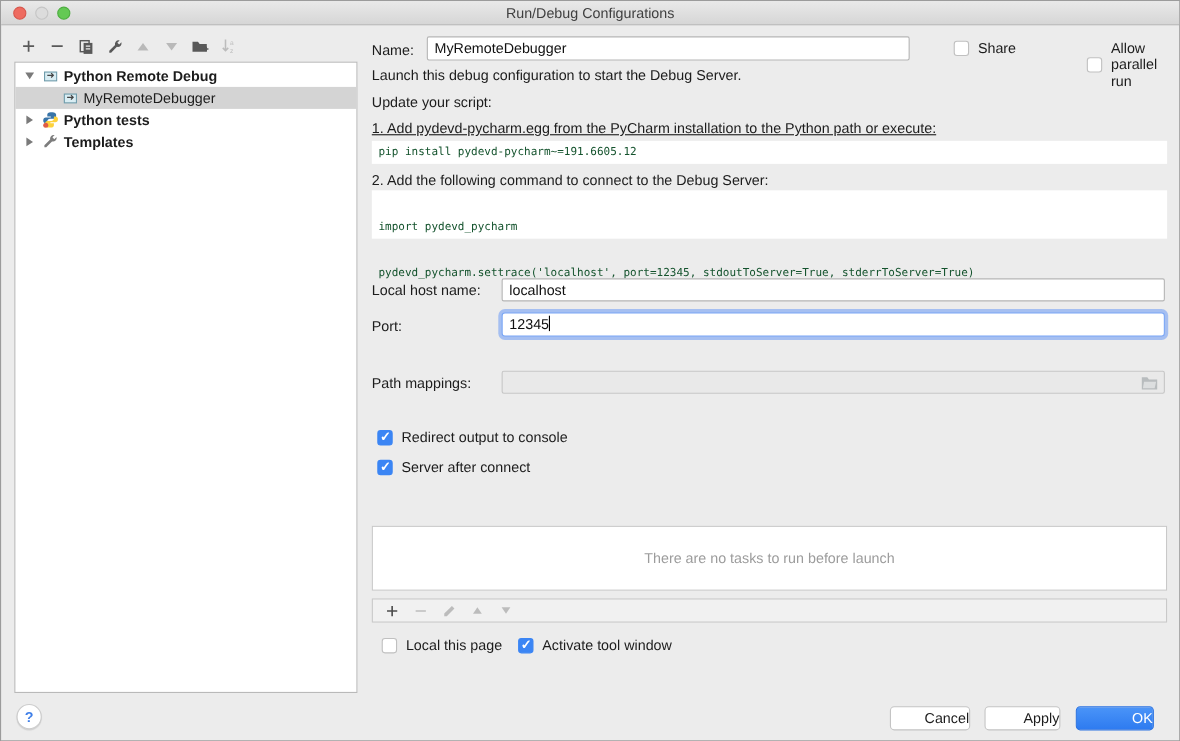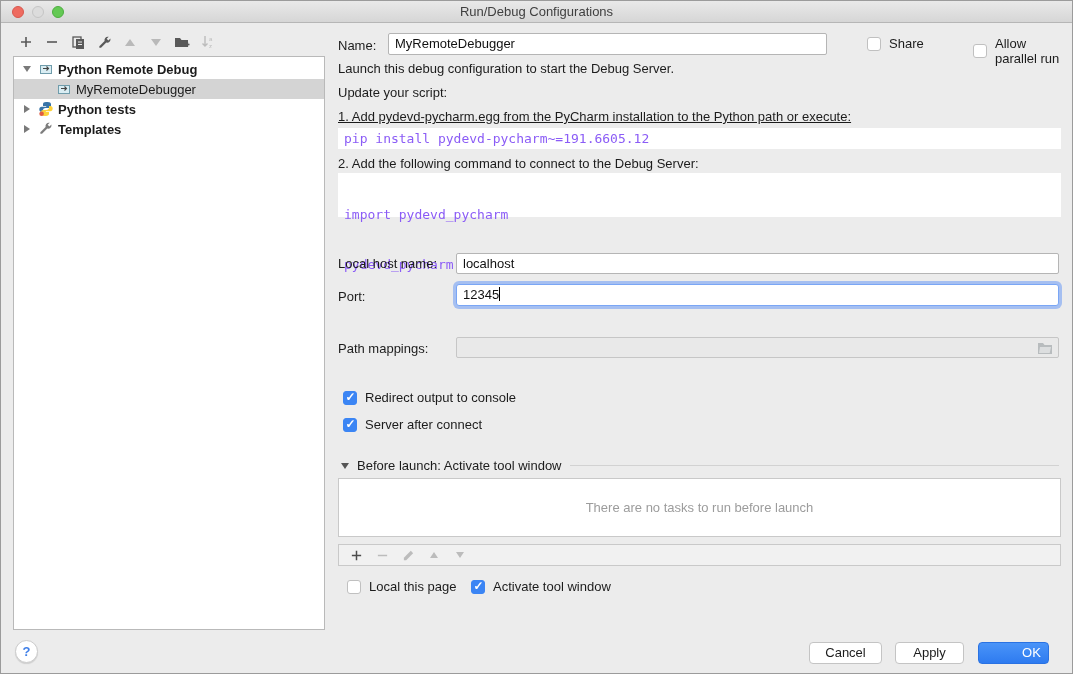--- a/index.html
+++ b/index.html
@@ -47,22 +47,22 @@
   .content { position:absolute; left:337px; top:0; width:723px; height:674px; }
   .abs { position:absolute; }
   .lbl { font-size:13px; color:#1c1c1c; white-space:nowrap; }
 
   .text-field { background:#ffffff; border:1px solid #b5b5b5; border-radius:2px;
                 font-size:13px; line-height:19px; padding:0 6px; color:#111; }
   .text-field.focused { border:1px solid #7aa6f5; box-shadow:0 0 0 3px rgba(108,155,246,.55); border-radius:3px; }
   .text-field.disabled { background:#e9e9e9; border:1px solid #c6c6c6; }
   .caret { display:inline-block; width:1px; height:14px; background:#000; vertical-align:-2px; }
 
-  .code-line { background:#ffffff; font-family:"DejaVu Sans Mono", monospace; font-size:13px;
-               white-space:pre; color:#8b5cf6; }
+  .code-line { background:#ffffff; font-family:"DejaVu Sans Mono", monospace; font-size:10px;
+               white-space:pre; color:#14532d; }
 
   
   .cb-row { display:flex; align-items:center; }
   .cbox { width:14px; height:14px; border-radius:3px; background:#ffffff; border:1px solid #c0c0c0;
           flex:0 0 auto; position:relative; }
   .cbox.checked { background:#3b85f4; border-color:#3b85f4; }
   .cbox.checked::after { content:"✓"; position:absolute; left:1.5px; top:-1.5px; color:#fff; font-size:12px; font-weight:bold; }
   .cb-label { margin-left:8px; }
 
   
@@ -70,21 +70,21 @@
   .bl-line { flex:1; height:1px; background:#d2d2d2; margin-left:8px; }
   .task-box { background:#ffffff; border:1px solid #c9c9c9; display:flex; align-items:center; justify-content:center;text-align:center; }
   .task-empty { color:#9c9c9c; font-size:13px; }
   .bl-toolbar { background:#f1f1f1; border:1px solid #c9c9c9; display:flex; align-items:center; padding-left:4px; }
   .bl-toolbar .tb-btn { width:26px; height:20px; }
   .tri.sm-up-dis   { border-left:4px solid transparent; border-right:4px solid transparent; border-bottom:6px solid #bcbcbc; }
   .tri.sm-down-dis { border-left:4px solid transparent; border-right:4px solid transparent; border-top:6px solid #bcbcbc; }
 
   
   .btn { position:absolute; top:641px; height:22px; border-radius:4px; background:#ffffff;
-         border:1px solid #c4c4c4; font-size:13px; text-align:center; line-height:20px; color:#1c1c1c; }
+         border:1px solid #c4c4c4; font-size:13px; text-align:right; line-height:20px; color:#1c1c1c; }
   .btn.primary { background:linear-gradient(#4a94f8,#2e7bf0); border:1px solid #2a72e2; color:#ffffff; }
 
   .folder-glyph svg { display:block; }
 </style>
 </head>
 <body>
 
 <div class="window">
 
   <div class="titlebar">
@@ -194,21 +194,21 @@
 
   <div class="content">
 
     <div class="abs lbl" style="left:0; top:37px;">Name:</div>
     <div class="abs text-field" style="left:50px; top:32px; width:439px; height:22px;">MyRemoteDebugger</div>
 
     <div class="abs cb-row" style="left:529px; top:35px;">
       <span class="cbox"></span>
       <span class="cb-label">Share</span>
     </div>
-    <div class="abs cb-row" style="left:599px; top:35px;padding-left:36px;">
+    <div class="abs cb-row" style="left:614px; top:35px;padding-left:36px;">
       <span class="cbox"></span>
       <span class="cb-label">Allow parallel run</span>
     </div>
 
     <div class="abs lbl" style="left:0; top:60px;">Launch this debug configuration to start the Debug Server.</div>
     <div class="abs lbl" style="left:0; top:84px;">Update your script:</div>
     <div class="abs lbl" style="left:0; top:108px;text-decoration:underline;">1. Add pydevd-pycharm.egg from the PyCharm installation to the Python path or execute:</div>
 
     <div class="abs code-line" style="left:0; top:127px; width:723px; height:21px; line-height:21px; padding-left:6px;">pip install pydevd-pycharm~=191.6605.12</div>
 
@@ -238,25 +238,20 @@
 
     <div class="abs cb-row" style="left:5px; top:389px;">
       <span class="cbox checked"></span>
       <span class="cb-label">Redirect output to console</span>
     </div>
     <div class="abs cb-row" style="left:5px; top:416px;">
       <span class="cbox checked"></span>
       <span class="cb-label">Server after connect</span>
     </div>
 
-    <div class="abs bl-header" style="left:3px; top:457px; width:718px;">
-      <span class="tri t-down" style="border-top-color:#555;"></span>
-      <span class="lbl" style="margin-left:8px;">Before launch: Activate tool window</span>
-      <span class="bl-line"></span>
-    </div>
 
     <div class="abs task-box" style="left:0; top:477px; width:723px; height:59px;">
       <span class="task-empty">There are no tasks to run before launch</span>
     </div>
 
     <div class="abs bl-toolbar" style="left:0; top:543px; width:723px; height:22px;">
       <div class="tb-btn">
         <span>
             <svg width="13" height="13" viewBox="0 0 14 14">
               <path d="M7 2v10M2 7h10" stroke="#4c4c4c" stroke-width="1.6"></path>

